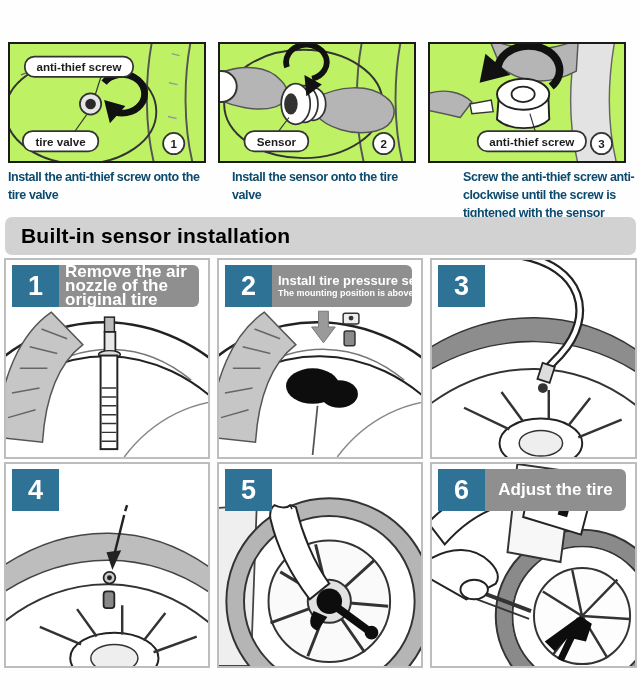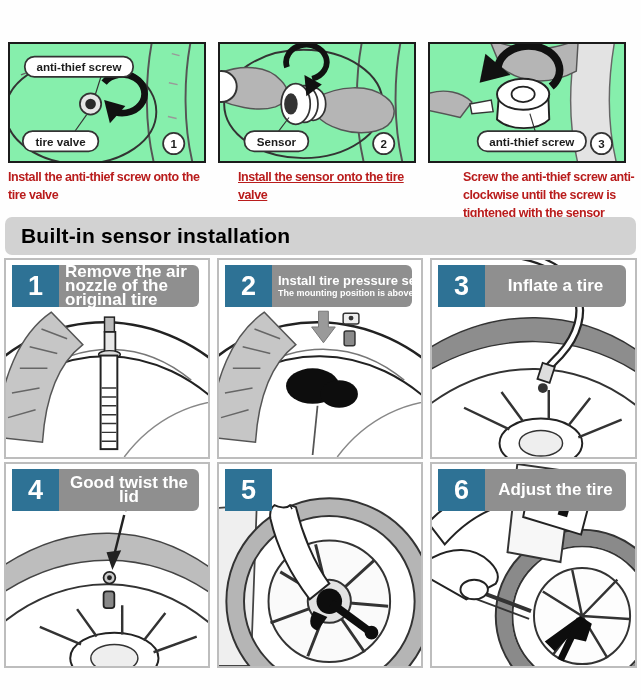--- a/index.html
+++ b/index.html
@@ -1,25 +1,25 @@
 <!DOCTYPE html>
 <html><head>
 <meta charset="utf-8">
 <style>
   html,body{margin:0;padding:0;background:#ffffff;}
   .page{position:relative;width:641px;height:700px;background:#fefefe;overflow:hidden;
         font-family:"Liberation Sans",sans-serif;}
   
-  .tpanel{position:absolute;top:42px;width:198px;height:121px;background:#86efac;
+  .tpanel{position:absolute;top:42px;width:198px;height:121px;background:#bef264;
           border:2px solid #1b1b1b;box-sizing:border-box;}
   .tpanel svg{display:block;width:100%;height:100%;}
   .tp1{left:8px;} .tp2{left:218px;text-align:center;} .tp3{left:428px;}
   .tcaption{position:absolute;top:168px;width:202px;font-size:12.5px;font-weight:600;
-            color:#b91c1c;line-height:18px;letter-spacing:-0.4px;z-index:1;}
-  .tc1{left:8px;} .tc2{left:238px;width:185px;text-decoration:underline;} .tc3{left:430px;width:206px;margin-left:33px;}
+            color:#0c4a6e;line-height:18px;letter-spacing:-0.4px;z-index:1;}
+  .tc1{left:8px;} .tc2{left:232px;width:185px;} .tc3{left:430px;width:206px;margin-left:33px;}
   
   .section-header{position:absolute;left:5px;top:217px;width:631px;height:38px;
                   background:#d2d2d2;border-radius:7px;display:flex;align-items:center;
                   padding-left:16px;box-sizing:border-box;z-index:2;}
   .section-header span{font-size:21px;font-weight:bold;color:#000000;letter-spacing:0.2px;}
   
   .gpanel{position:absolute;background:#fff;border:2px solid #bdbdbd;box-sizing:border-box;
           overflow:hidden;}
   .g1{left:4px;top:258px;width:206px;height:201px;}
   .g2{left:217px;top:258px;width:206px;height:201px;}
@@ -173,45 +173,39 @@
       <ellipse cx="110" cy="186" rx="42" ry="25" fill="#fff" stroke="#222" stroke-width="2"></ellipse>
       <ellipse cx="110" cy="186" rx="22" ry="13" fill="#eee" stroke="#333" stroke-width="1.5"></ellipse>
       <path d="M78,172 L32,150 M92,164 L70,134 M118,162 L118,132 M138,168 L160,140 M148,180 L192,162" stroke="#333" stroke-width="2.5"></path>
       <path d="M88,-5 C152,6 166,56 130,96 C124,102 120,106 117,110" fill="none" stroke="#222" stroke-width="9"></path>
       <path d="M88,-5 C152,6 166,56 130,96 C124,102 120,106 117,110" fill="none" stroke="#fff" stroke-width="4.5"></path>
       <rect x="109" y="106" width="13" height="17" fill="#ddd" stroke="#222" stroke-width="1.8" transform="rotate(18 115 114)"></rect>
       <circle cx="112" cy="130" r="5" fill="#333"></circle>
     </svg>
     <div class="ghead">
       <div class="gnum">3</div>
-      <div class="glabel center">
-        <div class="main">Inflate a tire</div>
-      </div>
     </div>
   </div>
 
   <div class="gpanel g4">
     <svg class="illus" viewBox="0 0 205 206">
       <path d="M-15,112 C60,56 150,56 222,117 L222,142 C150,84 60,84 -15,139 Z" fill="#bdbdbd" stroke="#444" stroke-width="1.5"></path>
       <path d="M-10,167 C60,107 150,107 218,172" fill="none" stroke="#333" stroke-width="2"></path>
       <ellipse cx="110" cy="198" rx="45" ry="26" fill="#fff" stroke="#222" stroke-width="2"></ellipse>
       <ellipse cx="110" cy="198" rx="24" ry="14" fill="#eee" stroke="#333" stroke-width="1.5"></ellipse>
       <path d="M76,184 L34,166 M92,176 L72,148 M118,174 L118,144 M140,180 L162,152 M150,192 L194,176" stroke="#333" stroke-width="2.5"></path>
       <line x1="120" y1="52" x2="110" y2="92" stroke="#222" stroke-width="2.5"></line>
       <polygon points="102,90 117,88 108,108" fill="#222"></polygon>
       <line x1="123" y1="42" x2="121" y2="48" stroke="#222" stroke-width="2.5"></line>
       <circle cx="105" cy="116" r="6" fill="#ccc" stroke="#222" stroke-width="1.8"></circle>
       <circle cx="105" cy="116" r="2.5" fill="#222"></circle>
       <rect x="99" y="130" width="11" height="17" rx="3" fill="#888" stroke="#222" stroke-width="1.8"></rect>
     </svg>
     <div class="ghead">
       <div class="gnum">4</div>
-      <div class="glabel center">
-        <div class="main">Good twist the lid</div>
-      </div>
     </div>
   </div>
 
   <div class="gpanel g5">
     <svg class="illus" viewBox="0 0 205 206">
       <path d="M-5,45 L38,42 L32,206 L-5,206 Z" fill="#efefef" stroke="#444" stroke-width="1.8"></path>
       <circle cx="112" cy="140" r="96" fill="none" stroke="#b5b5b5" stroke-width="18"></circle>
       <circle cx="112" cy="140" r="105" fill="none" stroke="#333" stroke-width="2"></circle>
       <circle cx="112" cy="140" r="87" fill="none" stroke="#333" stroke-width="2"></circle>
       <circle cx="112" cy="140" r="62" fill="#fafafa" stroke="#333" stroke-width="2"></circle>

